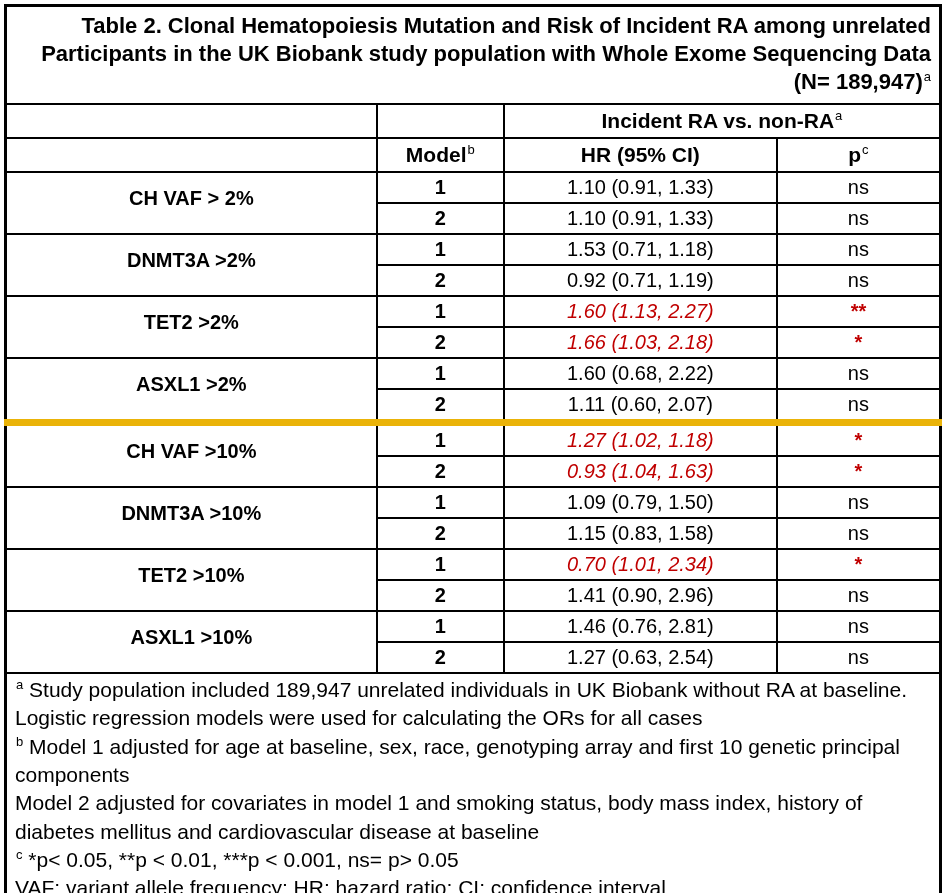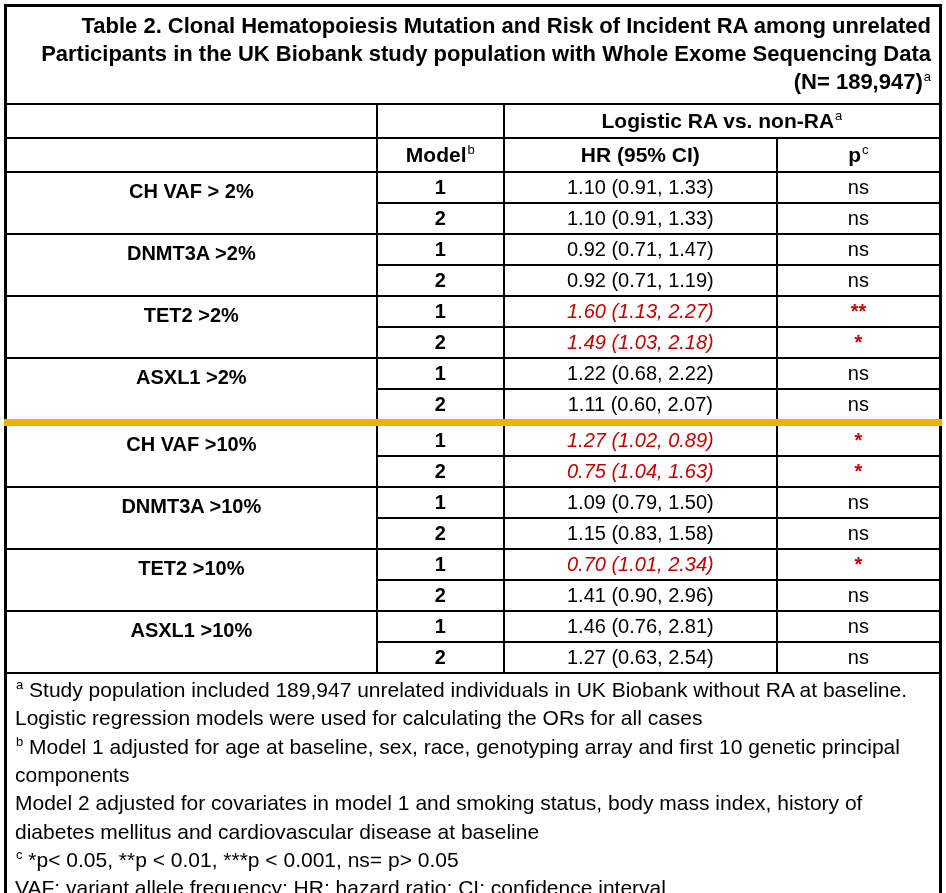--- a/index.html
+++ b/index.html
@@ -40,21 +40,21 @@
     font-size: 13px;
     font-weight: normal;
     line-height: 0;
     vertical-align: super;
     margin-left: 1px;
   }
   tr.data td { height: 27px; }
   td.label-cell {
     font-weight: bold;
     vertical-align: top;
-    padding-top: 7px;
+    padding-top: 14px;
   }
   td.label-cell.italic { }
   td.model-cell { font-weight: bold; }
   td.hr-cell.red { color: var(--hl, #c00000); font-style: italic; }
   td.p-cell.red { color: var(--hl, #c00000); font-weight: bold; }
   td.thick { border-top: 7px solid #eab308; }
   td.footnote-cell {
     text-align: left;
     vertical-align: top;
     font-size: 21px;
@@ -75,21 +75,21 @@
   </colgroup>
   <tbody>
 
     <tr>
       <td class="title-cell" colspan="4"><span>Table 2. Clonal Hematopoiesis Mutation and Risk of Incident RA among unrelated Participants in the UK Biobank study population with Whole Exome Sequencing Data (N= 189,947)</span><sup class="sg">a</sup></td>
     </tr>
 
     <tr>
       <td class="hdr-empty"></td>
       <td class="hdr-empty"></td>
-      <td class="hdr" colspan="2"><span>Logistic RA vs. non-RA</span><sup class="sg">a</sup></td>
+      <td class="hdr" colspan="2"><span>Incident RA vs. non-RA</span><sup class="sg">a</sup></td>
     </tr>
 
     <tr>
       <td class="hdr-empty"></td>
       <td class="hdr"><span>Model</span><sup class="sg">b</sup></td>
       <td class="hdr"><span>HR (95% CI)</span></td>
       <td class="hdr"><span>p</span><sup class="sg">c</sup></td>
     </tr>
 
     <tr class="data">
@@ -100,62 +100,62 @@
     </tr>
     <tr class="data">
       <td class="model-cell">2</td>
       <td class="hr-cell">1.10 (0.91, 1.33)</td>
       <td class="p-cell">ns</td>
     </tr>
 
     <tr class="data">
       <td class="label-cell italic" rowspan="2">DNMT3A &gt;2%</td>
       <td class="model-cell">1</td>
-      <td class="hr-cell">0.92 (0.71, 1.47)</td>
+      <td class="hr-cell">1.53 (0.71, 1.18)</td>
       <td class="p-cell">ns</td>
     </tr>
     <tr class="data">
       <td class="model-cell">2</td>
       <td class="hr-cell">0.92 (0.71, 1.19)</td>
       <td class="p-cell">ns</td>
     </tr>
 
     <tr class="data">
       <td class="label-cell italic" rowspan="2">TET2 &gt;2%</td>
       <td class="model-cell">1</td>
       <td class="hr-cell red">1.60 (1.13, 2.27)</td>
       <td class="p-cell red">**</td>
     </tr>
     <tr class="data">
       <td class="model-cell">2</td>
-      <td class="hr-cell red">1.49 (1.03, 2.18)</td>
+      <td class="hr-cell red">1.66 (1.03, 2.18)</td>
       <td class="p-cell red">*</td>
     </tr>
 
     <tr class="data">
       <td class="label-cell italic" rowspan="2">ASXL1 &gt;2%</td>
       <td class="model-cell">1</td>
-      <td class="hr-cell">1.22 (0.68, 2.22)</td>
+      <td class="hr-cell">1.60 (0.68, 2.22)</td>
       <td class="p-cell">ns</td>
     </tr>
     <tr class="data">
       <td class="model-cell">2</td>
       <td class="hr-cell">1.11 (0.60, 2.07)</td>
       <td class="p-cell">ns</td>
     </tr>
 
     <tr class="data">
       <td class="label-cell thick" rowspan="2">CH VAF &gt;10%</td>
       <td class="model-cell thick">1</td>
-      <td class="hr-cell thick red">1.27 (1.02, 0.89)</td>
+      <td class="hr-cell thick red">1.27 (1.02, 1.18)</td>
       <td class="p-cell thick red">*</td>
     </tr>
     <tr class="data">
       <td class="model-cell">2</td>
-      <td class="hr-cell red">0.75 (1.04, 1.63)</td>
+      <td class="hr-cell red">0.93 (1.04, 1.63)</td>
       <td class="p-cell red">*</td>
     </tr>
 
     <tr class="data">
       <td class="label-cell italic" rowspan="2">DNMT3A &gt;10%</td>
       <td class="model-cell">1</td>
       <td class="hr-cell">1.09 (0.79, 1.50)</td>
       <td class="p-cell">ns</td>
     </tr>
     <tr class="data">

